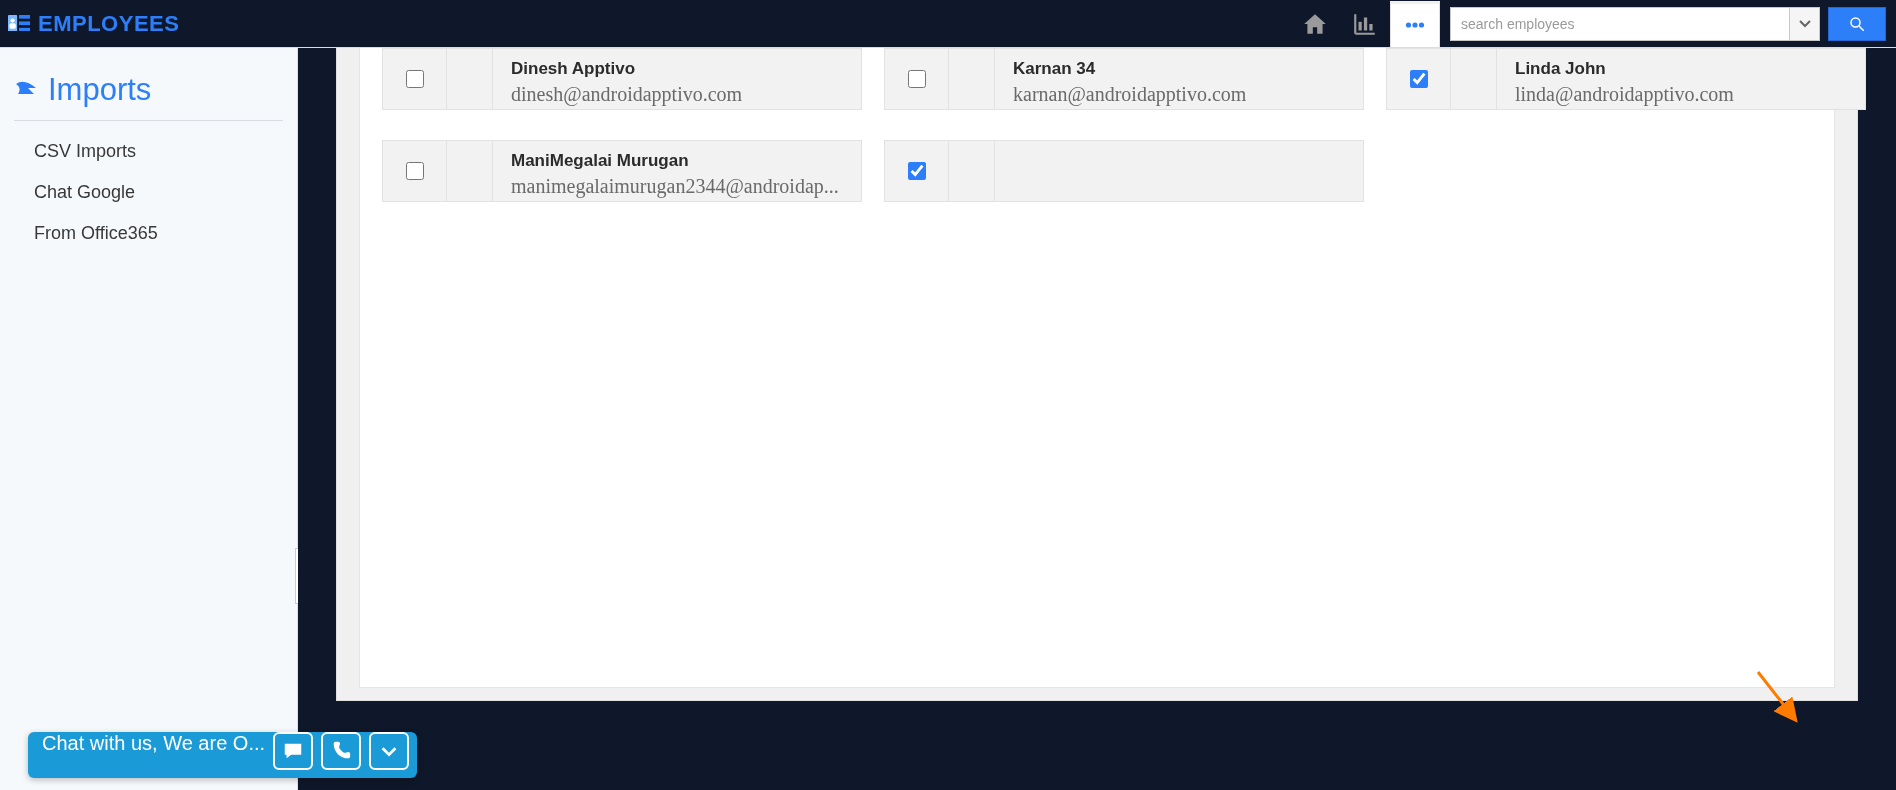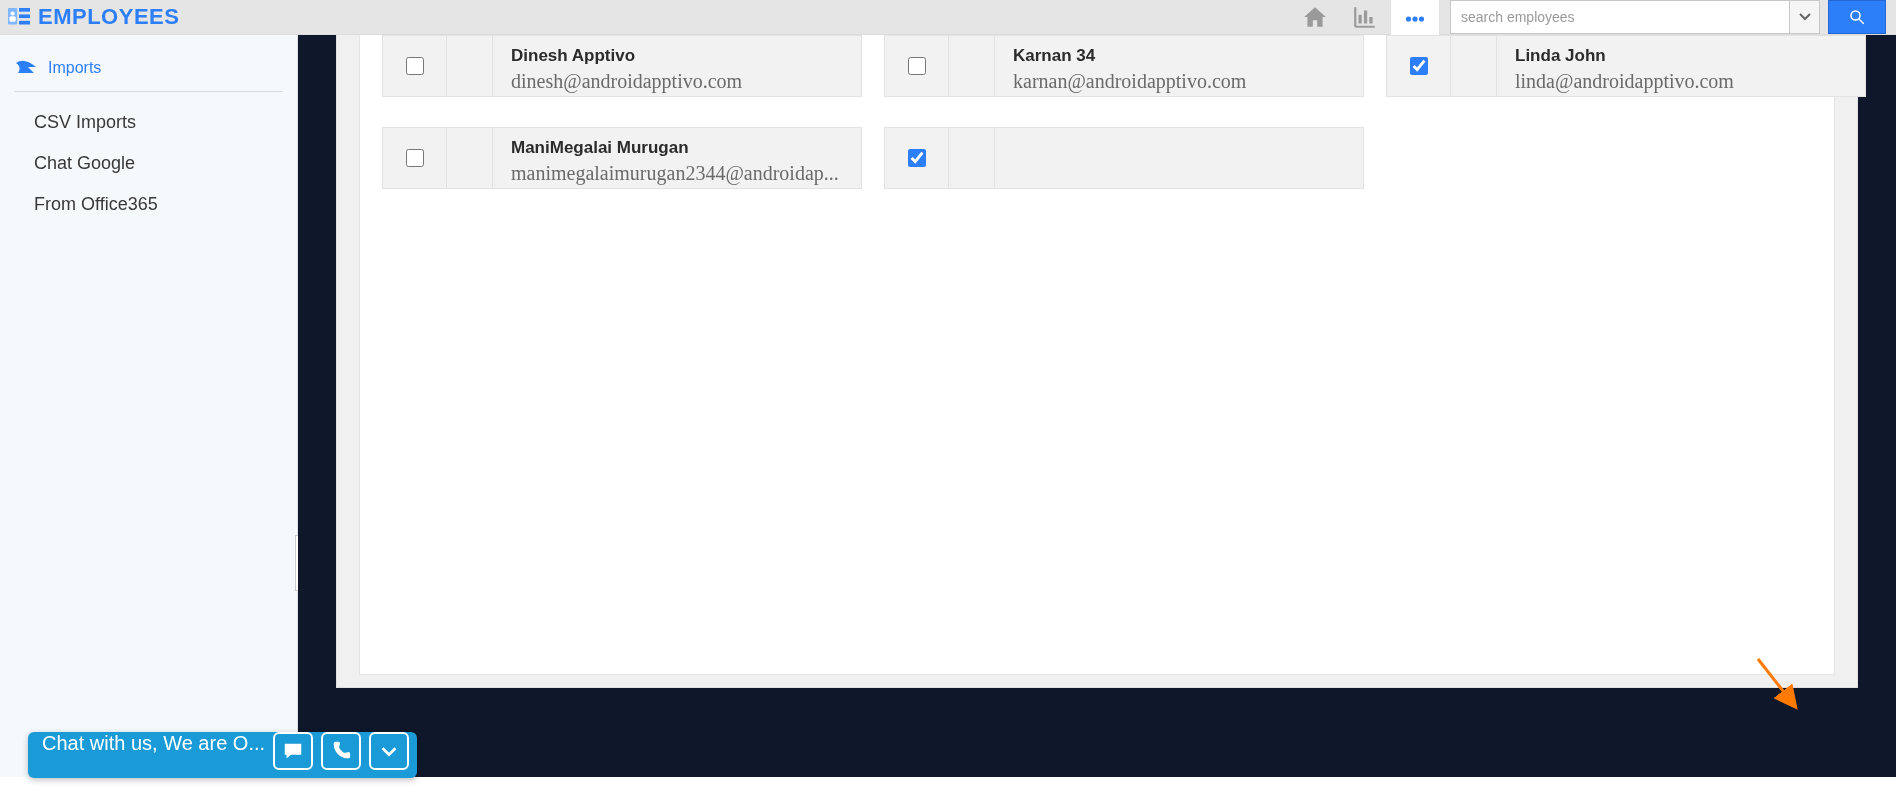--- a/index.html
+++ b/index.html
@@ -1,40 +1,40 @@
 <!DOCTYPE html>
 <html><head>
 <meta charset="utf-8">
 <style>
 * { box-sizing: border-box; margin: 0; padding: 0; }
 body { font-family: Arial, Helvetica, sans-serif; font-size: 14px; color: #333; background: #fff; overflow: hidden; width: 1896px; height: 790px; position: relative; }
 
 
-.header { height: 35px; background: #e5e5e5; border-bottom: 1px solid #dcdcdc; display: flex; align-items: center; justify-content: space-between; padding: 0 10px 0 8px; }
+.header { height: 48px; background: #0f172a; border-bottom: 1px solid #dcdcdc; display: flex; align-items: center; justify-content: space-between; padding: 0 10px 0 8px; }
 .header-left { display: flex; align-items: center; gap: 8px; }
 .app-icon { width: 22px; height: 18px; }
 .app-title { color: #2d7ff9; font-size: 22px; font-weight: 600; letter-spacing: .5px; }
 .header-right { display: flex; align-items: center; gap: 0; }
 .hdr-icon-btn { width: 50px; height: 46px; display: flex; align-items: center; justify-content: center; cursor: pointer; color: #8f8f8f; }
 .hdr-icon-btn svg { width: 26px; height: 26px; }
 .hdr-icon-btn.active { background: #fff; border-top: 3px solid #f0f0f0; border-left: 1px solid #e0e0e0; border-right: 1px solid #e0e0e0; }
 .hdr-icon-btn.active svg circle { fill: #2d7ff9; }
 .search-wrap { display: flex; align-items: center; margin-left: 10px; }
 .search-input { width: 340px; height: 34px; border: 1px solid #c8c8c8; padding: 0 10px; font-size: 14px; color: #777; outline: none; }
 .search-input::placeholder { color: #9a9a9a; }
 .search-drop { width: 30px; height: 34px; border: 1px solid #c8c8c8; border-left: none; display: flex; align-items: center; justify-content: center; background: #f5f5f5; cursor: pointer; }
 .search-btn { width: 58px; height: 34px; background: #2d7ff9; border: 1px solid #2468d6; margin-left: 8px; display: flex; align-items: center; justify-content: center; cursor: pointer; }
 .search-btn svg { width: 18px; height: 18px; }
 
 
 .layout { display: flex; height: calc(790px - 48px); }
 
 
 .sidebar { width: 298px; background: #f6f9fc; border-right: 1px solid #e0e0e0; padding: 24px 14px 0 14px; position: relative; }
-.side-head { display: flex; gap: 10px; color: #2d7ff9; font-size: 16px; padding-bottom: 12px; border-bottom: 1px solid #d7dde3; margin-bottom: 10px; }
+.side-head { display: flex; align-items: center; gap: 10px; color: #2d7ff9; font-size: 31px; padding-bottom: 12px; border-bottom: 1px solid #d7dde3; margin-bottom: 10px; }
 .side-head svg { width: 24px; height: 20px; }
 .side-item { padding: 10px 20px; color: #383838; font-size: 18px; cursor: pointer; }
 .collapse-handle { position: absolute; right: -12px; top: 500px; width: 14px; height: 56px; background: #fff; border: 1px solid #ccc; display: flex; align-items: center; justify-content: center; cursor: pointer; }
 .collapse-handle svg { width: 10px; height: 14px; }
 
 
 .main { flex: 1; position: relative; background: #0f172a; padding: 0 20px; overflow: auto; }
 .card-area { padding: 0 22px 100px 22px; }
 .cards-grid { display: grid; grid-template-columns: repeat(3, 480px); column-gap: 22px; row-gap: 30px; }
 .emp-card { display: flex; height: 62px; border: 1px solid #e2e2e2; background: #f2f2f2; }

